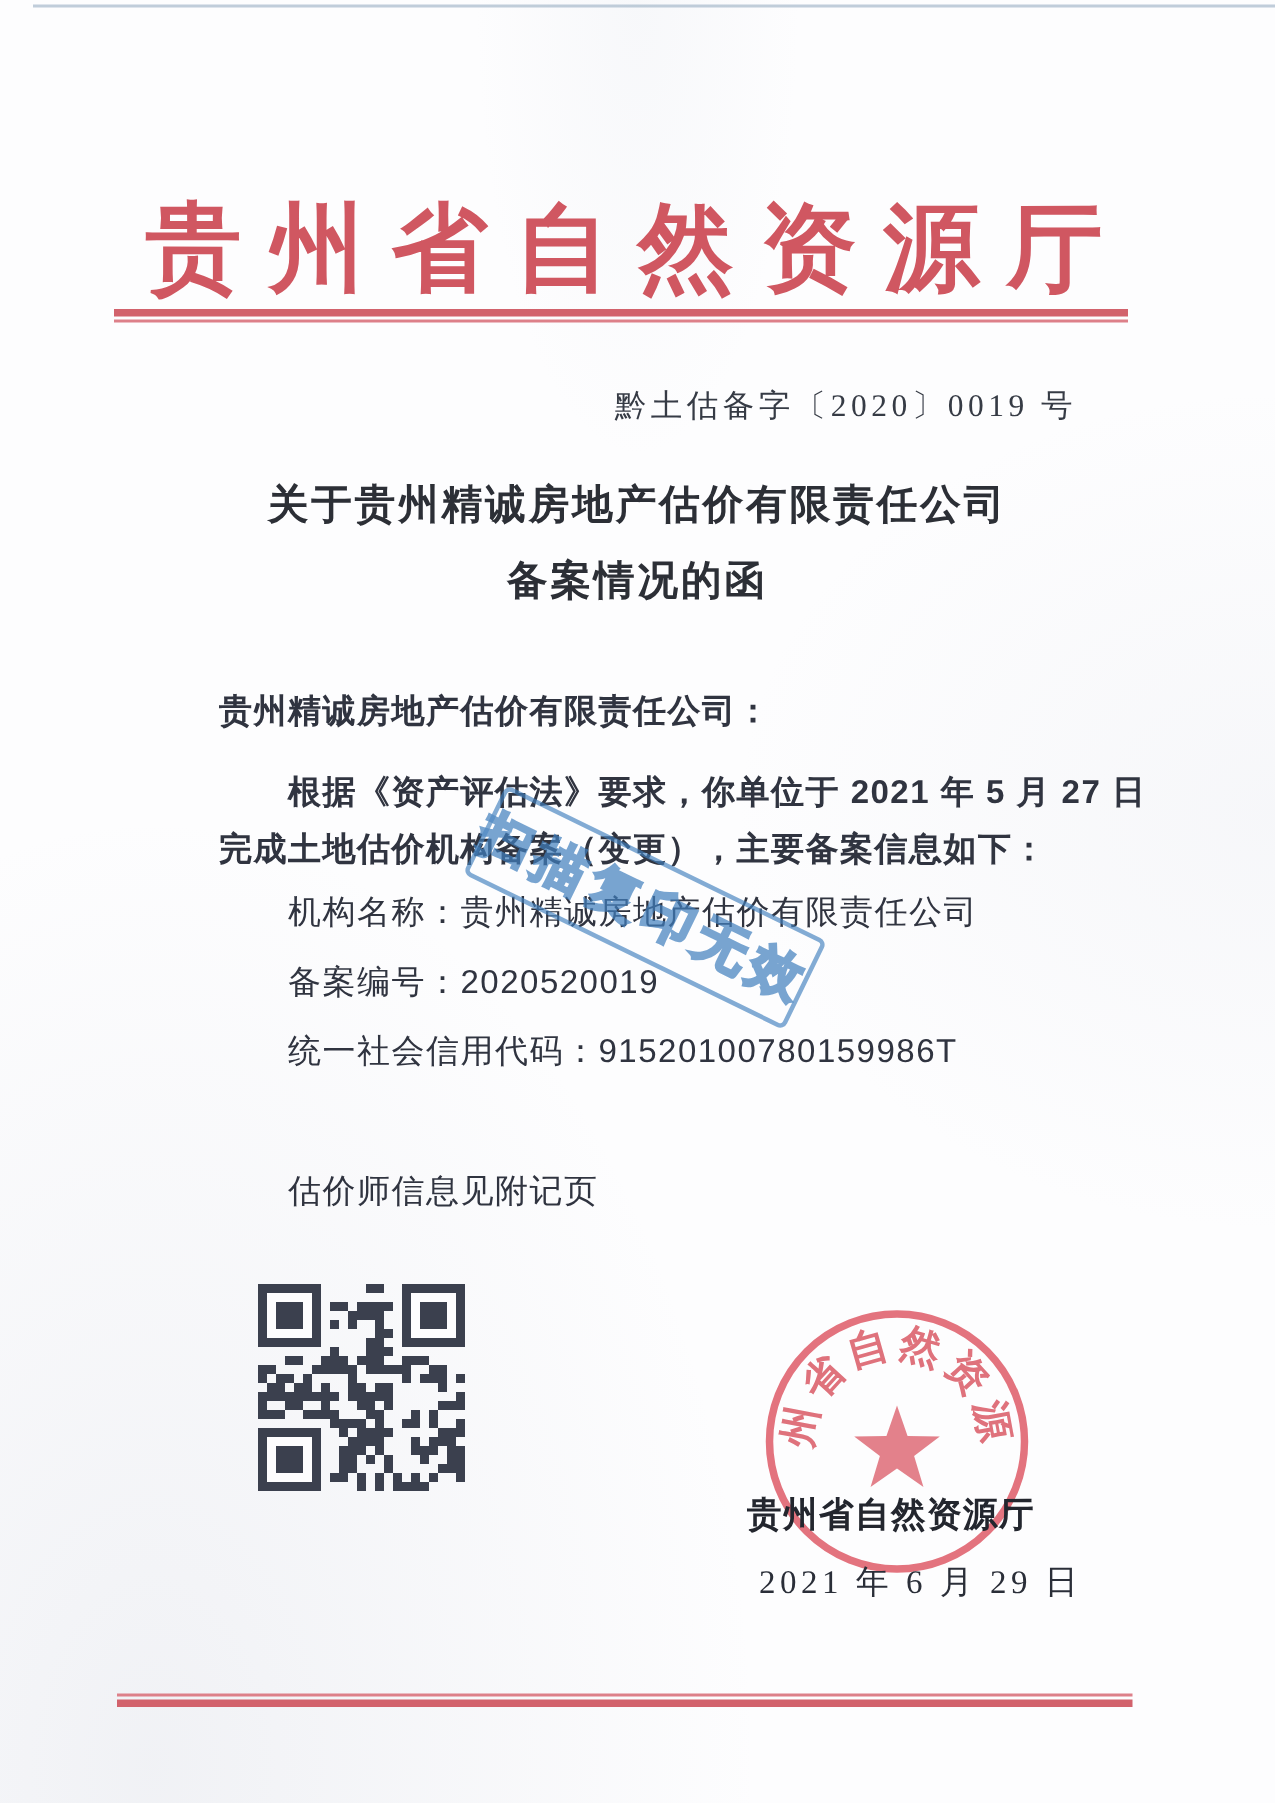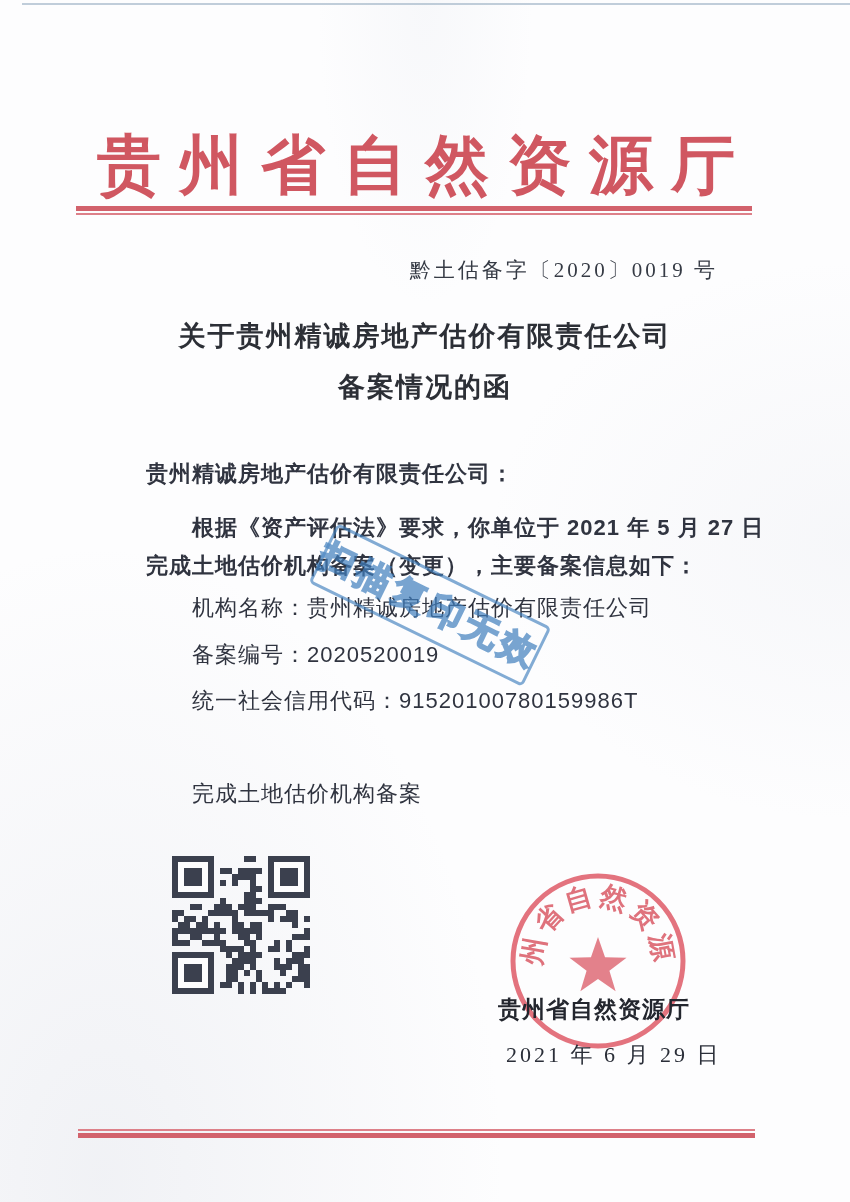--- a/index.html
+++ b/index.html
@@ -96,21 +96,21 @@
   <div class="abs title-line title-1">关于贵州精诚房地产估价有限责任公司</div>
   <div class="abs title-line title-2">备案情况的函</div>
 
   <div class="abs body-line bold salutation">贵州精诚房地产估价有限责任公司：</div>
   <div class="abs body-line bold para-1">根据《资产评估法》要求，你单位于 2021 年 5 月 27 日</div>
   <div class="abs body-line bold para-2">完成土地估价机构备案（变更），主要备案信息如下：</div>
 
   <div class="abs body-line info-0">机构名称：贵州精诚房地产估价有限责任公司</div>
   <div class="abs body-line info-1">备案编号：2020520019</div>
   <div class="abs body-line info-2">统一社会信用代码：91520100780159986T</div>
-  <div class="abs body-line info-4">完成土地估价机构备案</div>
+  <div class="abs body-line info-4">估价师信息见附记页</div>
 
   <div class="abs watermark">
     <span>扫描复印无效</span>
   </div>
 
   <svg id="qr" class="abs qr" viewBox="0 0 138 138">
       <g fill="#3b404e">
         <rect x="72" y="0" width="6" height="6"></rect>
         <rect x="78" y="0" width="6" height="6"></rect>
         <rect x="48" y="12" width="6" height="6"></rect>

